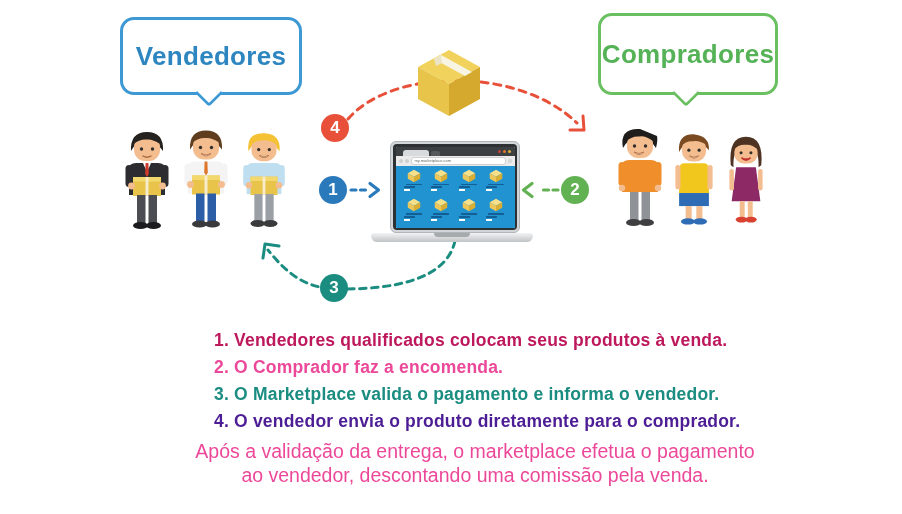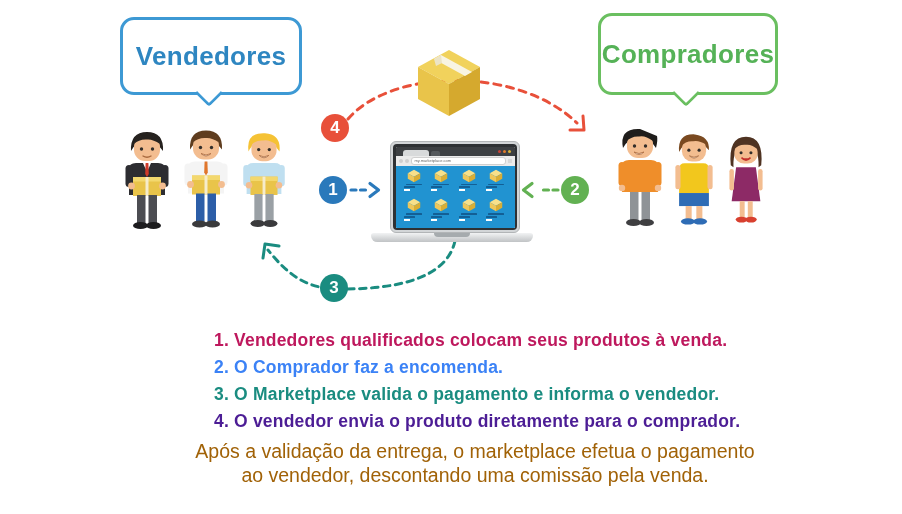--- a/index.html
+++ b/index.html
@@ -52,24 +52,24 @@
   .t-l1{width:16px;} .t-l2{width:11px;align-self:flex-start;margin-left:2px;}
   .t-chip{width:6px;height:2.4px;background:#fff;margin-top:1px;align-self:flex-start;margin-left:2px;}
   .laptop-base{position:absolute;left:371px;top:233px;width:162px;height:9px;
                background:linear-gradient(#f2f3f4,#c0c3c5);border-radius:3px 3px 7px 7px;}
   .notch{position:absolute;left:50%;top:0;transform:translateX(-50%);width:36px;height:4px;
          background:#a6abae;border-radius:0 0 4px 4px;}
 
   
   .steps{position:absolute;left:214px;top:327px;}
   .step{font-size:17.5px;font-weight:bold;line-height:27px;letter-spacing:0.2px;white-space:nowrap;}
-  .step-c1{color:#be185d;} .step-c2{color:#3b82f6;} .step-c3{color:#1a8c80;} .step-c4{color:#4c1d95;}
-
-  
-  .footer{position:absolute;left:0;right:0;top:440px;text-align:center;color:#a16207;
+  .step-c1{color:#be185d;} .step-c2{color:#ec4899;} .step-c3{color:#1a8c80;} .step-c4{color:#4c1d95;}
+
+  
+  .footer{position:absolute;left:0;right:0;top:440px;text-align:center;color:#ec4899;
           font-size:19.5px;line-height:23.5px;padding-left:48px;}
 
   .person{position:absolute;}
   svg{display:block;}
 </style>
 </head>
 <body>
 
 <div class="canvas">
 

